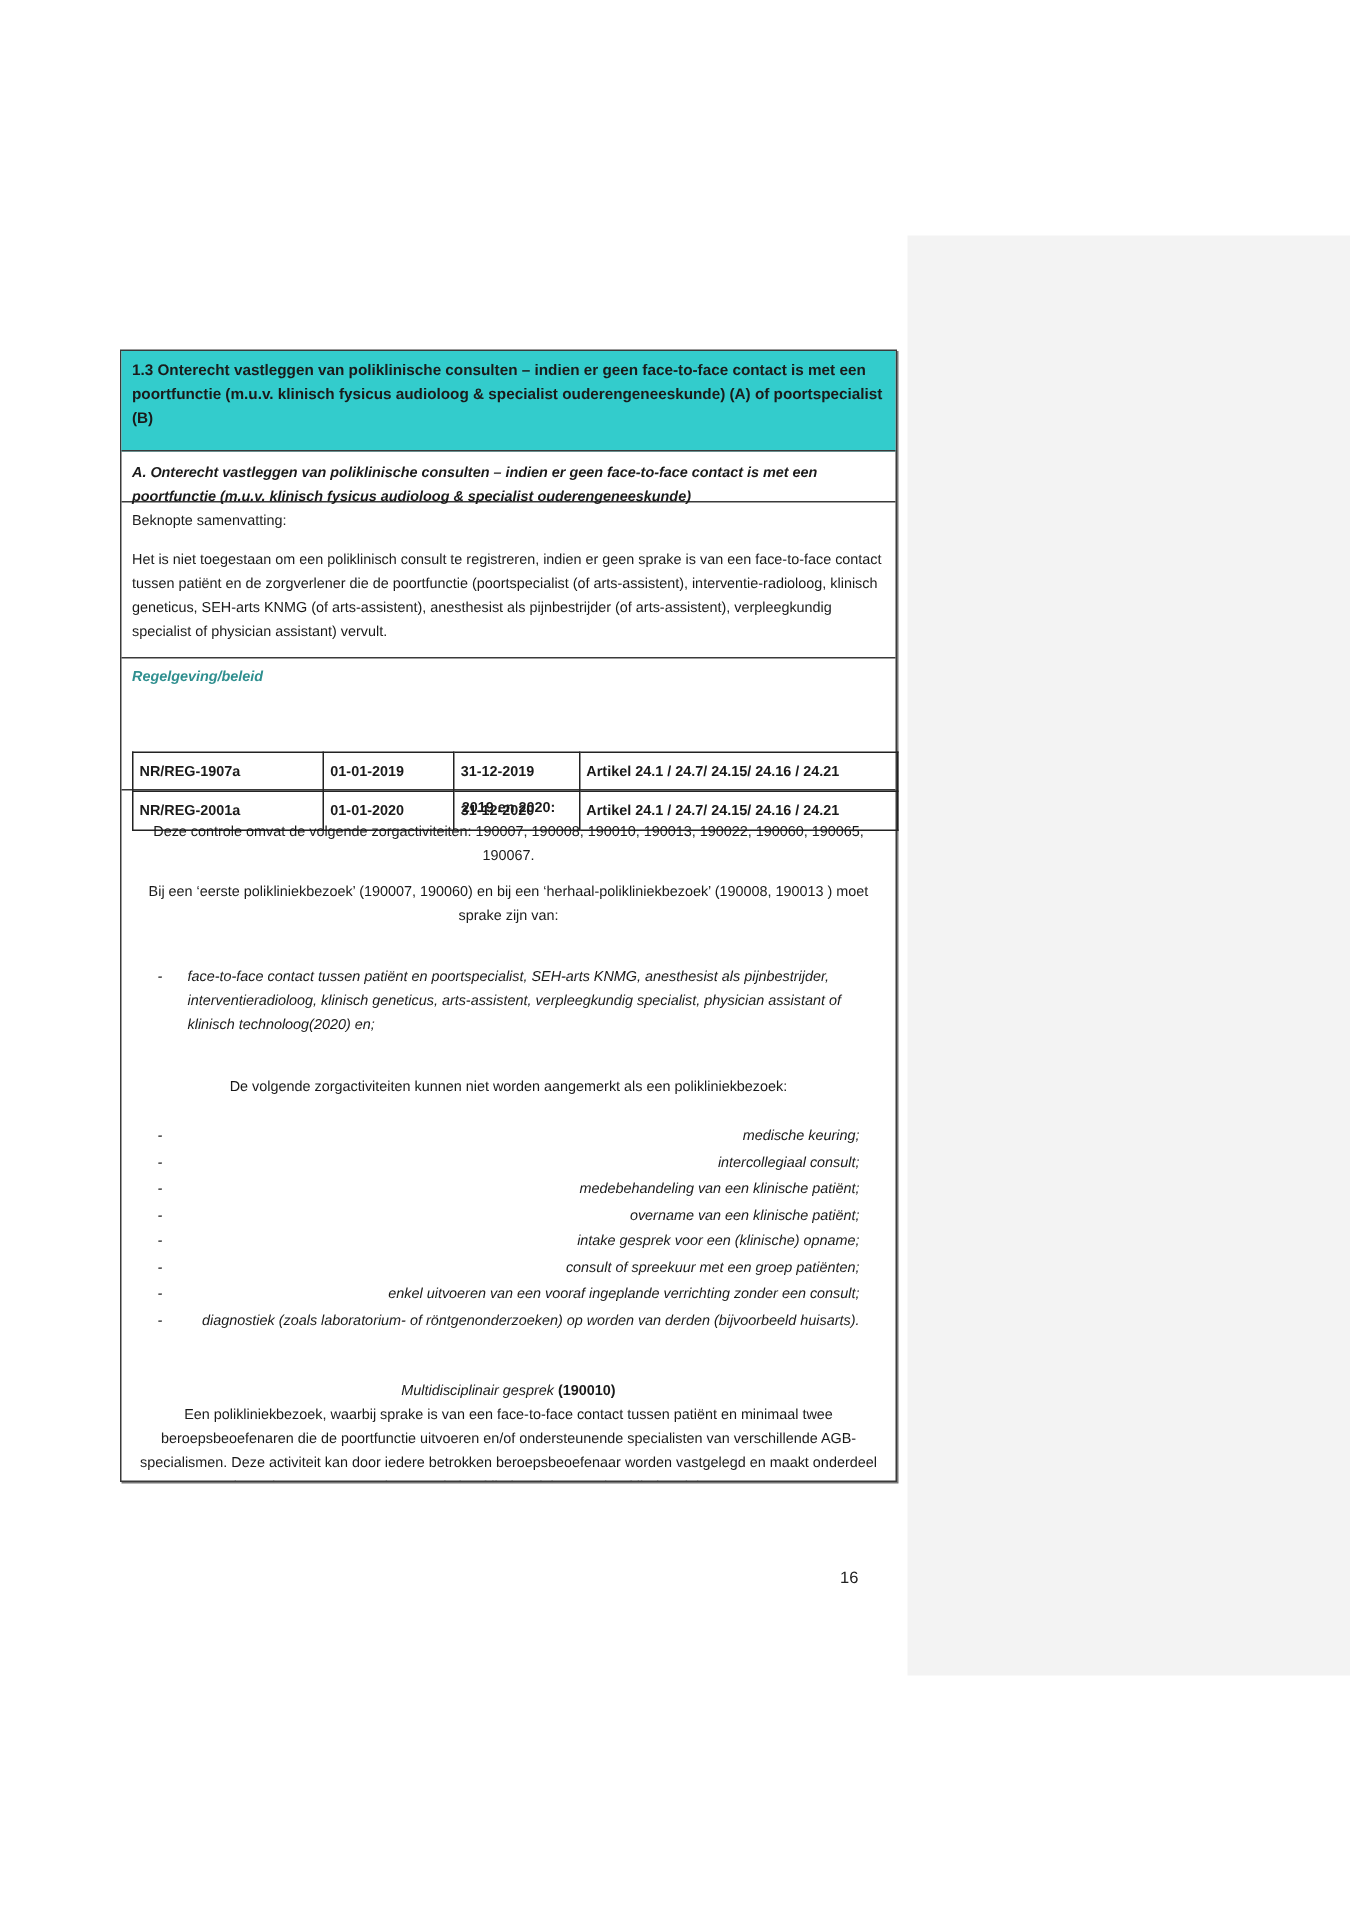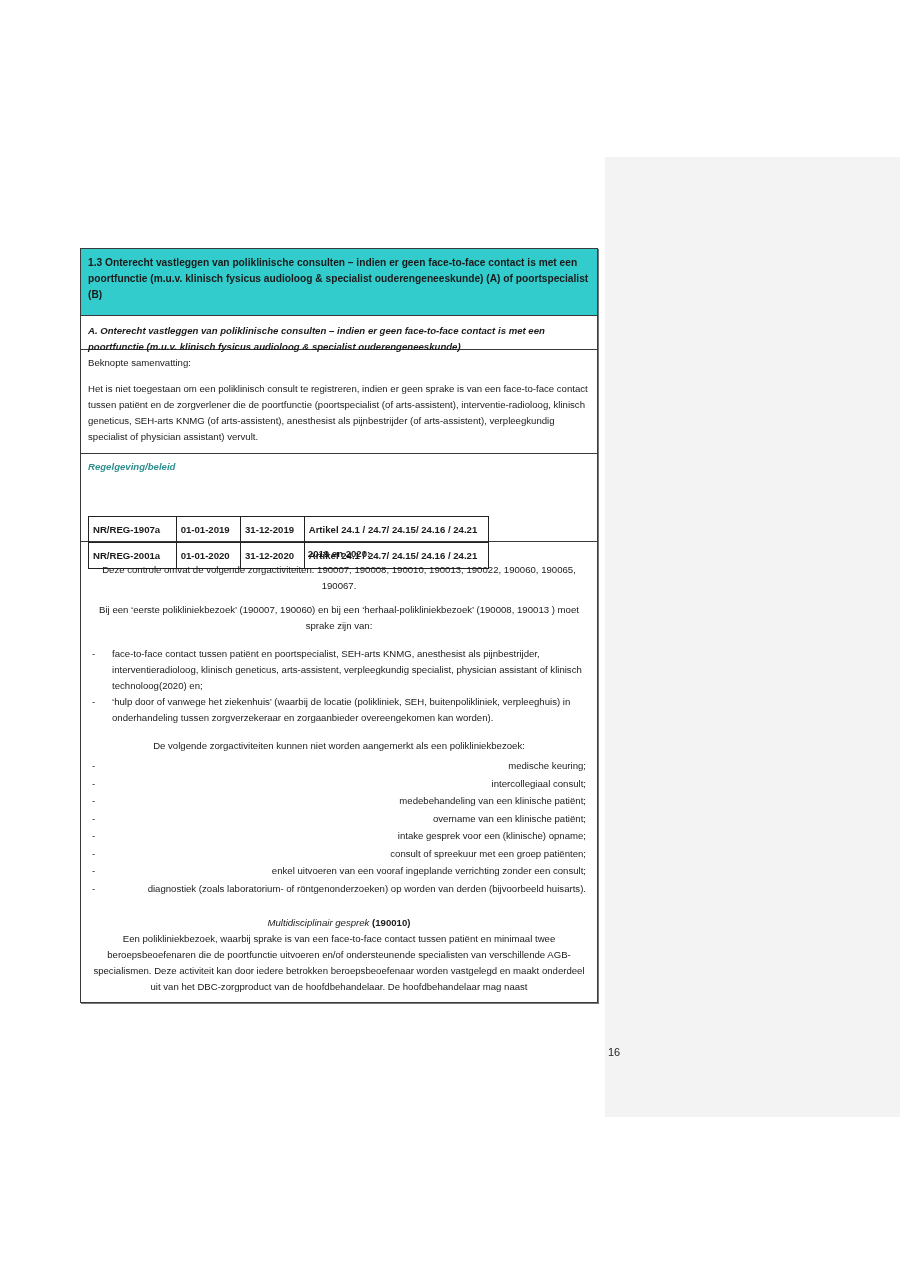--- a/index.html
+++ b/index.html
@@ -5,47 +5,47 @@
     html, body { margin: 0; padding: 0; }
     body {
       width: 900px; height: 1273px; position: relative; background: #ffffff;
       font-family: "Liberation Sans", sans-serif; color: #1a1a1a; overflow: hidden;
     }
     .comment-pane {
       position: absolute; left: 605px; top: 157px; width: 295px; height: 960px;
       background: #f3f3f3;
     }
     .box {
-      position: absolute; left: 80px; top: 248px; width: 516px;
+      position: absolute; left: 80px; top: 233px; width: 516px;
       border: 1px solid #3a3a3a; border-bottom: 1.5px solid #3a3a3a;
       box-shadow: 1px 1px 0 #777;
     }
     .cell { border-bottom: 1px solid #3a3a3a; padding: 0 7px; font-size: 9.6px; line-height: 16px; }
     .cell:last-child { border-bottom: none; }
     .head { background: #33cccc; padding: 6px 7px 10px 7px; font-weight: bold; font-size: 10.2px; line-height: 16px; height: 52px; box-sizing: border-box; height: 67px; }
     .sub { font-weight: bold; font-style: italic; padding: 7px 7px 12px 7px; height: 34px; box-sizing: border-box; }
     .summary { padding: 5px 7px 12px 7px; height: 104px; box-sizing: border-box; }
     .summary p { margin: 0; }
     .summary .gap { height: 10px; }
     .regs { padding: 5px 21px 5px 7px; height: 88px; box-sizing: border-box; }
     .regs-title { color: #2f8f8f; font-style: italic; font-weight: bold; font-size: 9.6px; line-height: 16px; margin-bottom: 8px; }
-    table.reg { border-collapse: collapse; width: 401px; margin-top: 41px; }
+    table.reg { border-collapse: collapse; width: 511px; margin-top: 41px; }
     table.reg td { border: 1px solid #222; height: 25px; padding: 0 4px; font-size: 9.6px; white-space: nowrap; font-weight: bold; }
     table.reg td.bold { font-weight: bold; }
     .body { padding: 4px 7px 0 7px; height: 460px; box-sizing: border-box; overflow: hidden; }
     .body p { margin: 0; text-align: center; }
     .bold { font-weight: bold; }
     .italic { font-style: italic; }
     .gap8 { height: 8px; }
     .gap14 { height: 14px; }
-    ul.dash { list-style: none; margin: 4px; padding: 0; }
+    ul.dash { list-style: none; margin: 17px; padding: 0; font-style: italic; }
     ul.dash li { position: relative; padding-left: 20px; }
     ul.dash li::before { content: "-"; position: absolute; left: 0; top: 0; }
     ul.dash.spaced li { margin-bottom: 1.5px; text-align: right; }
-    .page-number { position: absolute; left: 608px; top: 1046px; font-size: 11px; color: #222; text-align: right; }
+    .page-number { position: absolute; left: 560px; top: 1046px; font-size: 11px; color: #222; text-align: right; }
   </style>
 </head>
 <body>
 
 <div class="comment-pane"></div>
 
 <div class="box">
   <div class="cell head">1.3 Onterecht vastleggen van poliklinische consulten – indien er geen face-to-face contact is met een poortfunctie (m.u.v. klinisch fysicus audioloog &amp; specialist ouderengeneeskunde) (A) of poortspecialist (B)</div>
   <div class="cell sub">A. Onterecht vastleggen van poliklinische consulten – indien er geen face-to-face contact is met een poortfunctie (m.u.v. klinisch fysicus audioloog &amp; specialist ouderengeneeskunde)</div>
   <div class="cell summary">
@@ -79,21 +79,20 @@
       </table>
   </div>
   <div class="cell body">
     <p class="bold">2019 en 2020:</p>
     <p>Deze controle omvat de volgende zorgactiviteiten: 190007, 190008, 190010, 190013, 190022, 190060, 190065, 190067.</p>
     <div class="gap8"></div>
     <p>Bij een ‘eerste polikliniekbezoek’ (190007, 190060) en bij een ‘herhaal-polikliniekbezoek’ (190008, 190013 ) moet sprake zijn van:</p>
     <div class="gap8"></div>
     <ul class="dash">
       <li>face-to-face contact tussen patiënt en poortspecialist, SEH-arts KNMG, anesthesist als pijnbestrijder, interventieradioloog, klinisch geneticus, arts-assistent, verpleegkundig specialist, physician assistant of klinisch technoloog(2020) en;</li>
-      <li>‘hulp door of vanwege het ziekenhuis’ (waarbij de locatie (polikliniek, SEH, buitenpolikliniek, verpleeghuis) in onderhandeling tussen zorgverzekeraar en zorgaanbieder overeengekomen kan worden).</li>
     </ul>
     <div class="gap8"></div>
     <p>De volgende zorgactiviteiten kunnen niet worden aangemerkt als een polikliniekbezoek:</p>
     <ul class="dash spaced">
       <li>medische keuring;</li>
       <li>intercollegiaal consult;</li>
       <li>medebehandeling van een klinische patiënt;</li>
       <li>overname van een klinische patiënt;</li>
       <li>intake gesprek voor een (klinische) opname;</li>
       <li>consult of spreekuur met een groep patiënten;</li>

